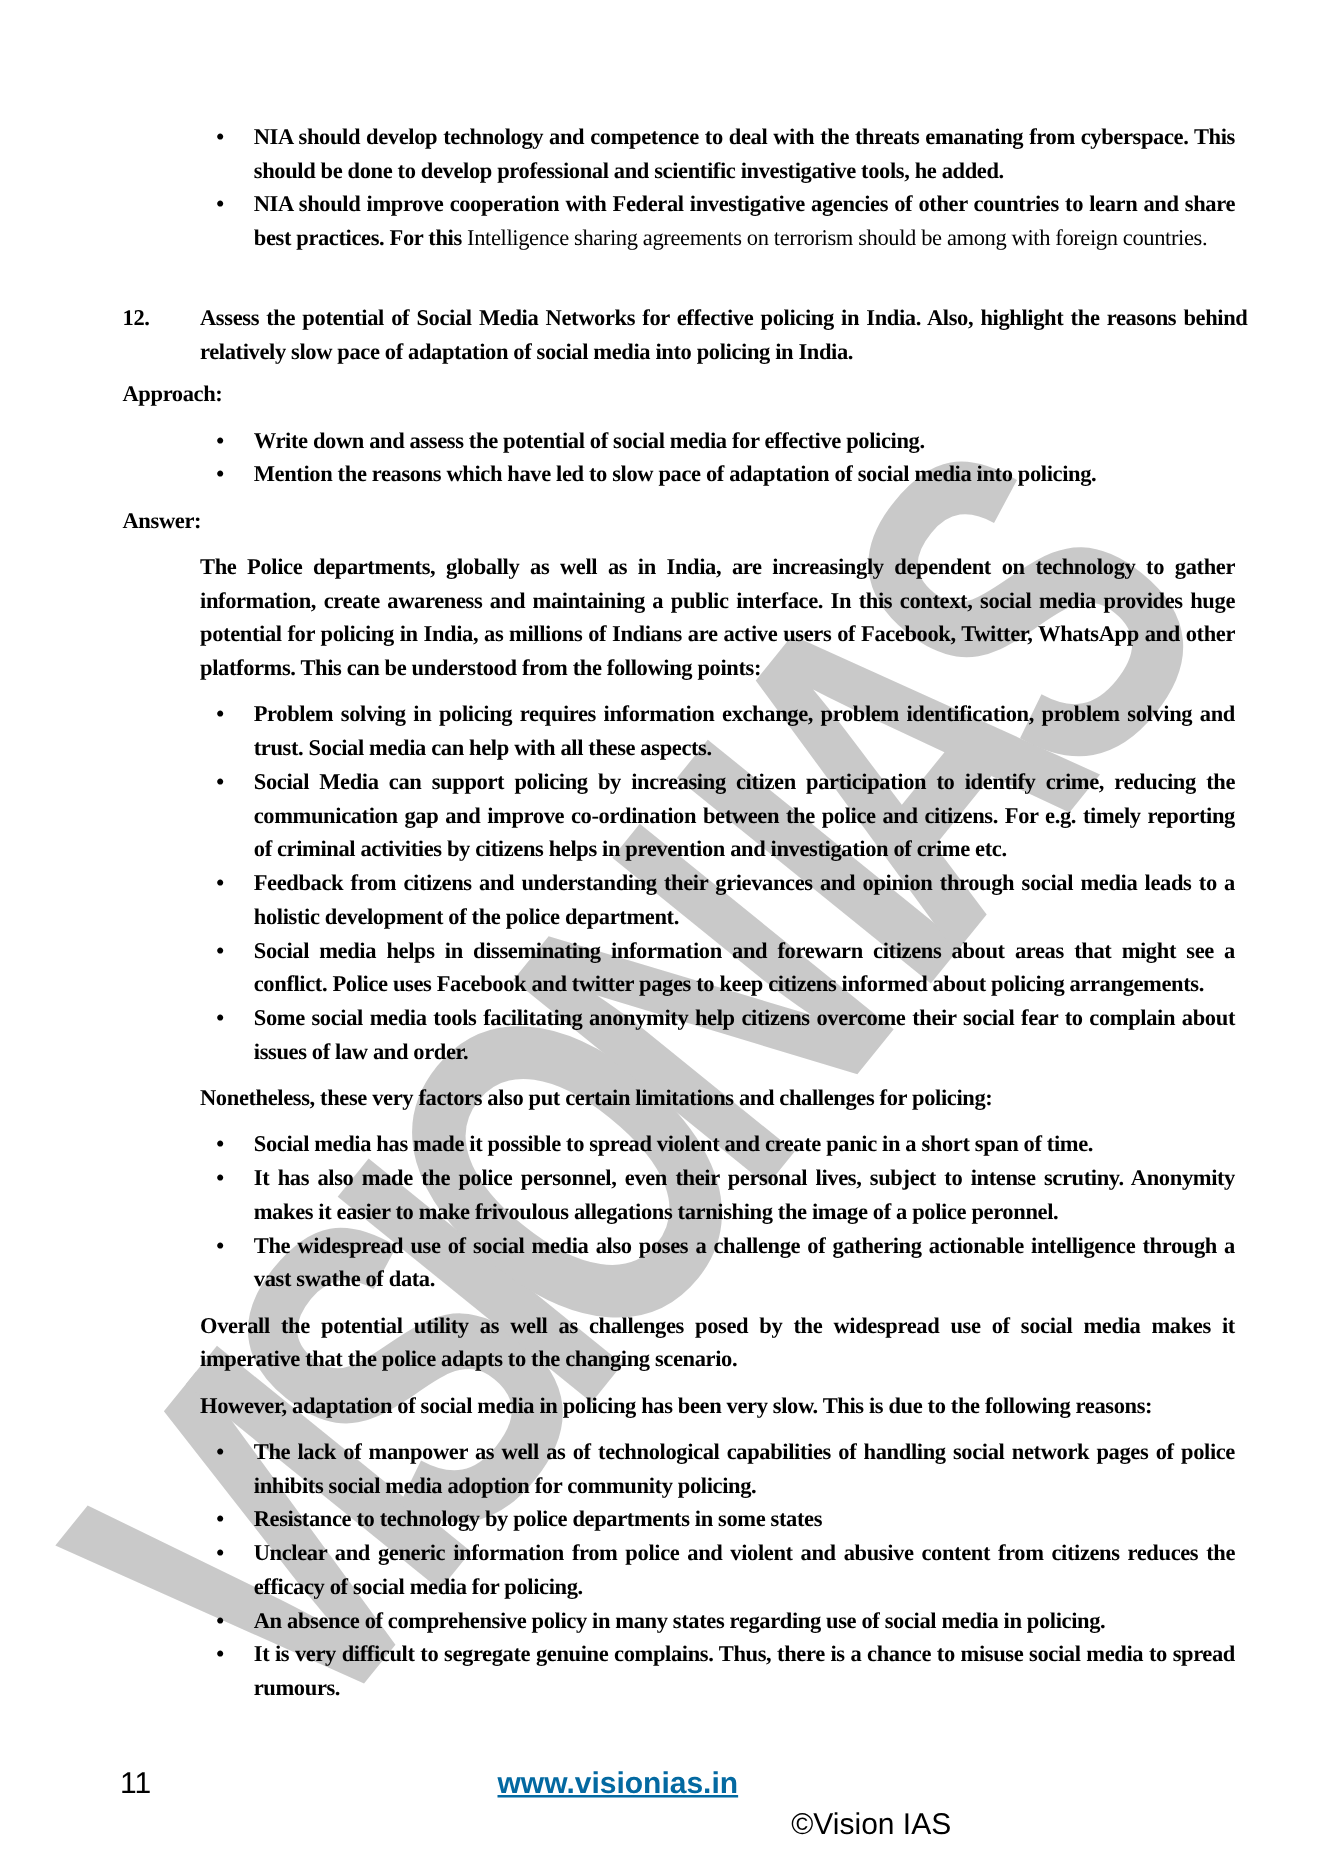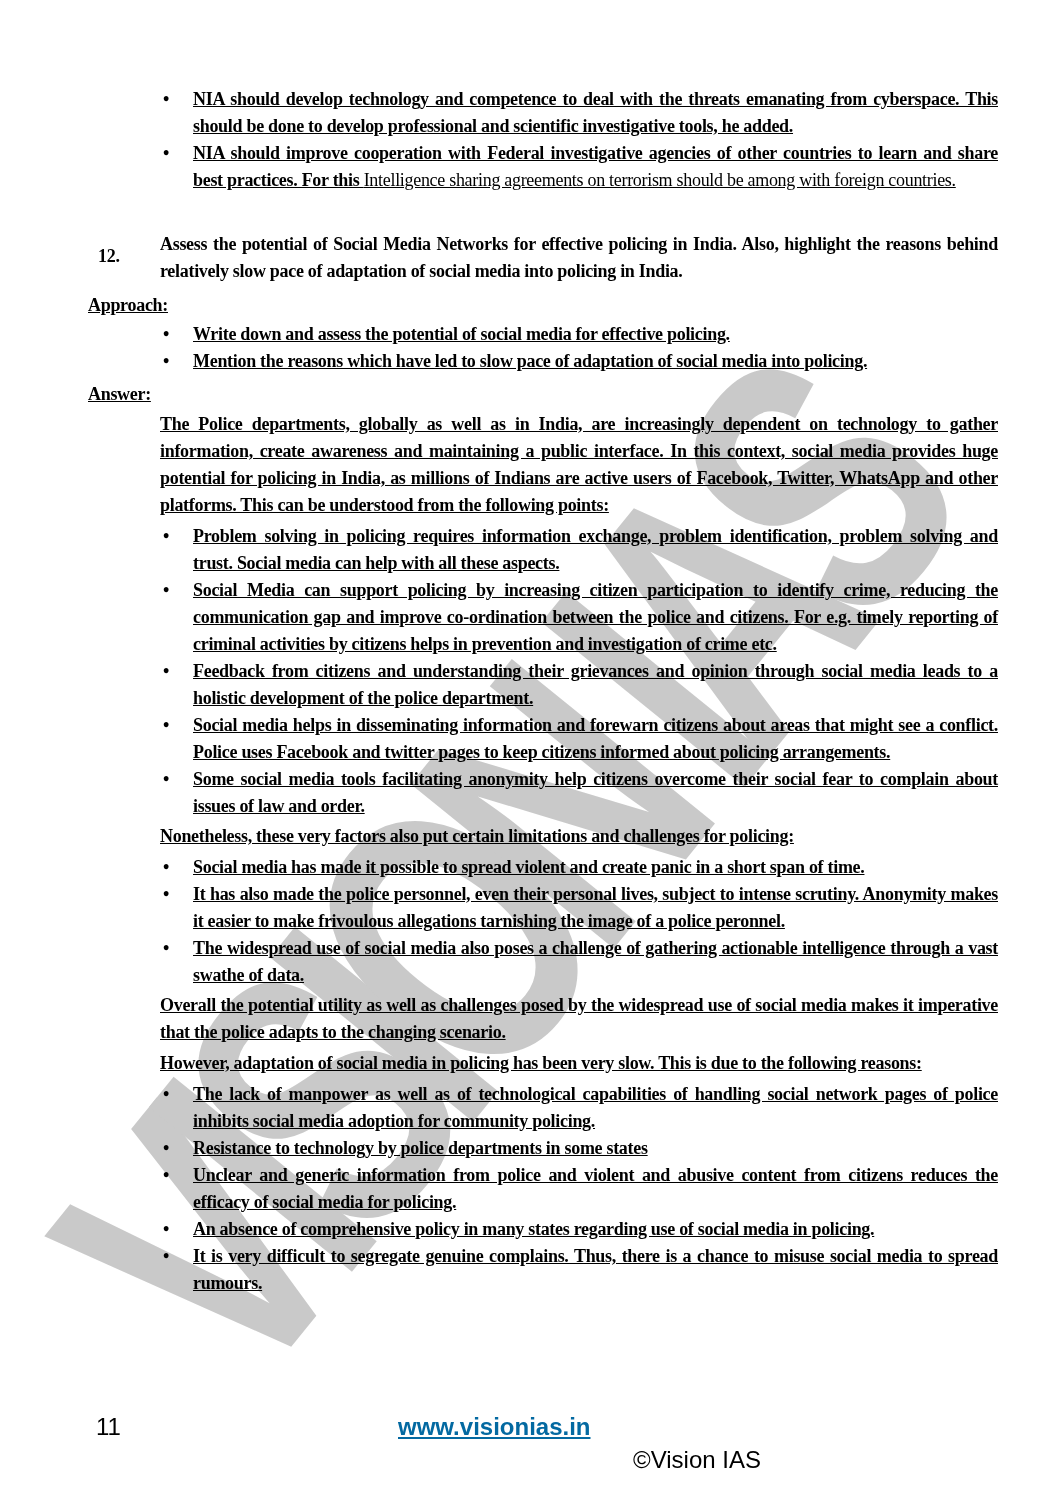--- a/index.html
+++ b/index.html
@@ -33,38 +33,38 @@
     position: absolute;
     left: 88px; top: 86px;
     width: 910px;
     z-index: 1;
     font-size: 18px;
     line-height: 27px;
     font-weight: bold;
     letter-spacing: -0.3px;
     text-align: justify;
   }
-  .content p, .content ul { margin: 0; padding: 0; text-decoration: underline; }
+  .content p, .content ul { margin: 10px; padding: 0; }
 
   ul.blist { list-style: none; }
   ul.blist li {
     position: relative;
     padding-left: 105px;
     text-align: justify;
   }
   ul.blist li::before {
     content: "\2022";
     position: absolute;
     left: 75px; top: 0;
   }
 
   .regular-seg { font-weight: normal; }
 
   .question { position: relative; padding-left: 72px; margin-top: 37px !important; }
-  .qnum { position: absolute; left: 10px; top: 12px; }
+  .qnum { position: absolute; left: 10px; top: 0; }
 
   .label { text-align: left; }
   #approach-label { margin-top: 7px !important; }
   #approach-list { margin-top: 2px !important; }
   #answer-label { margin-top: 6px !important; }
 
   .para { margin-left: 72px !important; }
   #answer-intro { margin-top: 3px !important; }
   #list-potential { margin-top: 4px !important; }
   #para-nonetheless { margin-top: 3px !important; }

